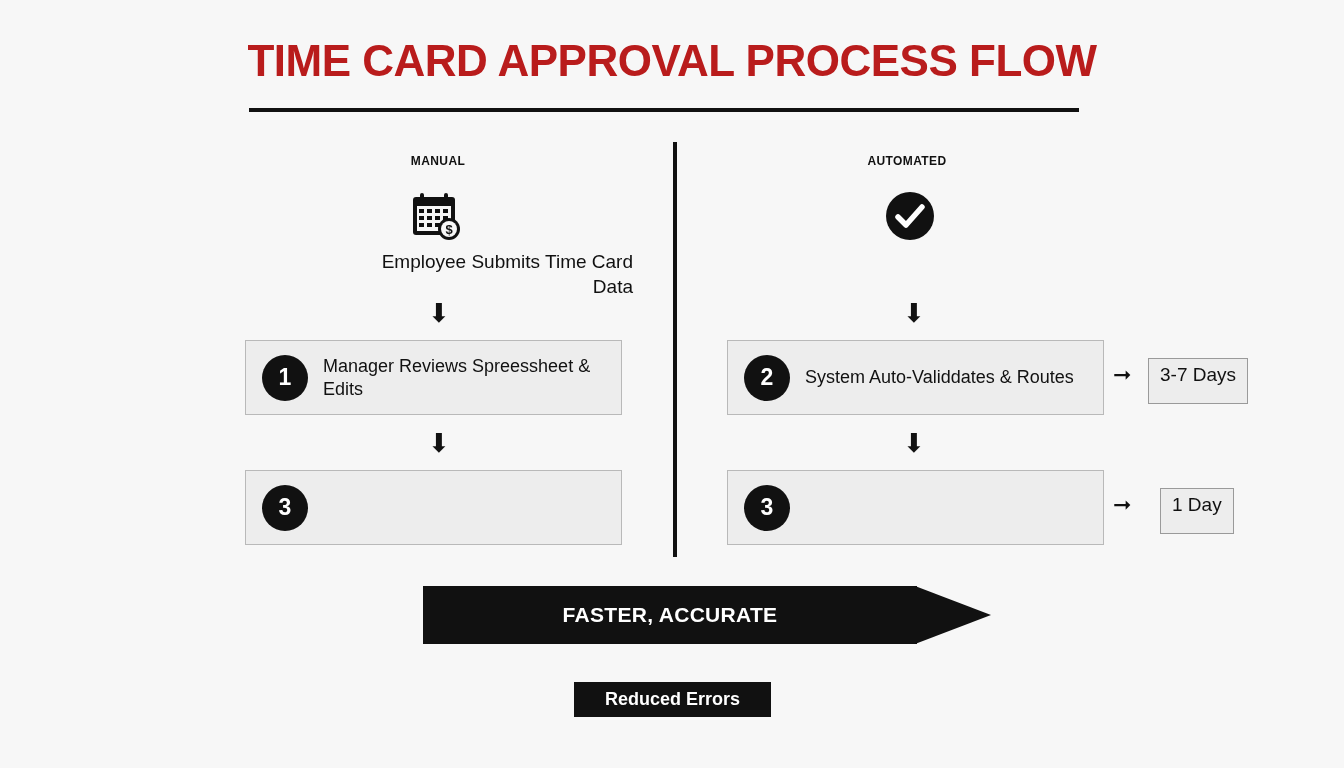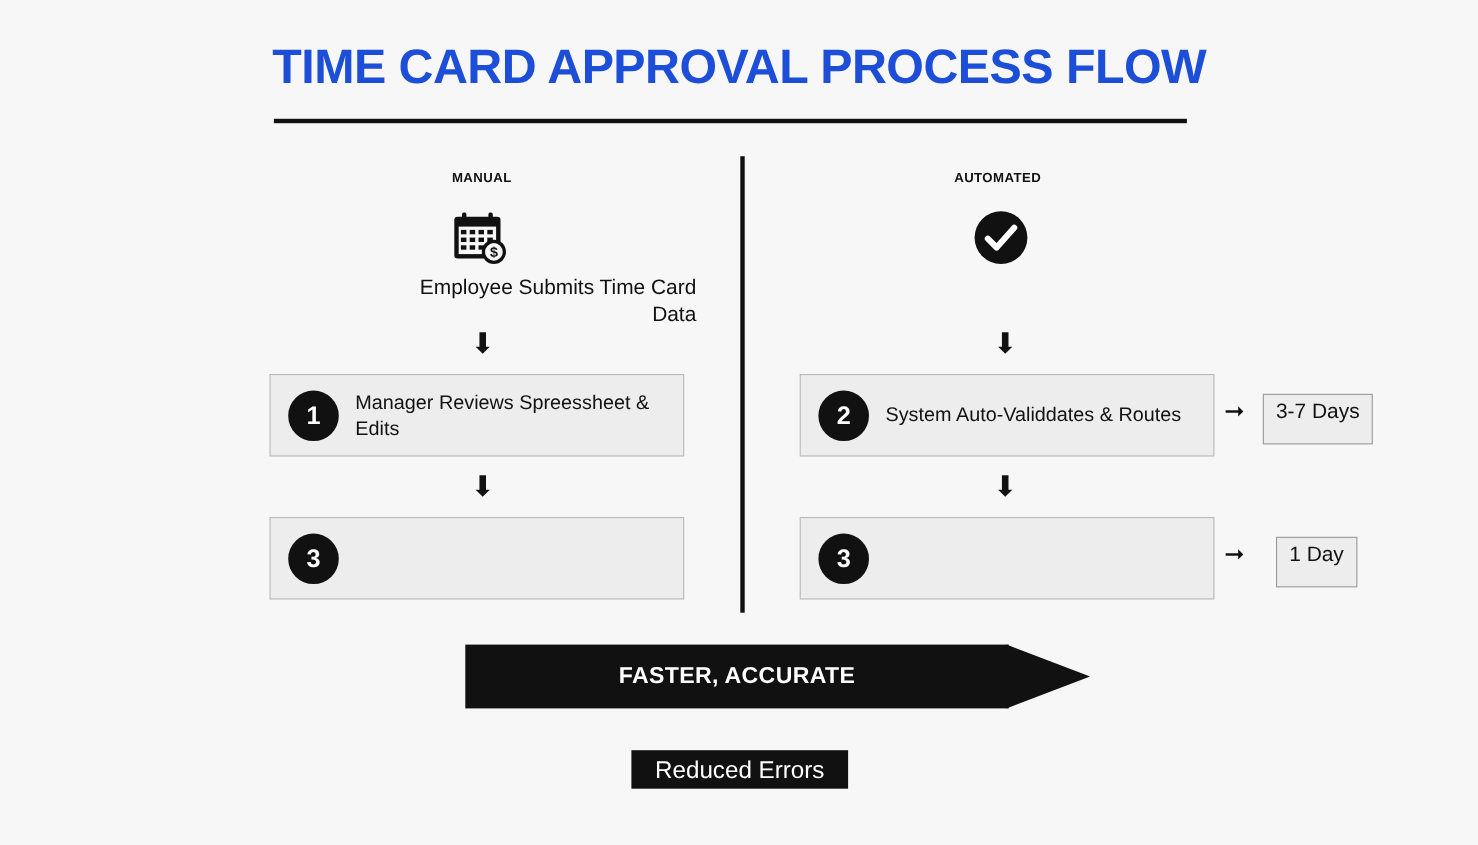--- a/index.html
+++ b/index.html
@@ -22,21 +22,21 @@
   
   .title {
     position: absolute;
     top: 36px;
     left: 0;
     width: 1344px;
     text-align: center;
     font-size: 44px;
     font-weight: bold;
     letter-spacing: -0.5px;
-    color: #1d4ed8;
+    color: #b91c1c;
     font-family: "Liberation Sans", sans-serif;
   }
   .title-rule {
     position: absolute;
     top: 108px;
     left: 249px;
     width: 830px;
     height: 4px;
     background: #111111;
   }
@@ -201,22 +201,22 @@
 
   
   .footer-tag {
     position: absolute;
     top: 682px;
     left: 574px;
     width: 197px;
     height: 35px;
     background: #111111;
     color: #ffffff;
-    font-size: 22px;
-    font-weight: normal;
+    font-size: 18px;
+    font-weight: bold;
     display: flex;
     align-items: center;
     justify-content: center;
   }
 </style>
 </head>
 <body>
 
 <div id="canvas">
 

